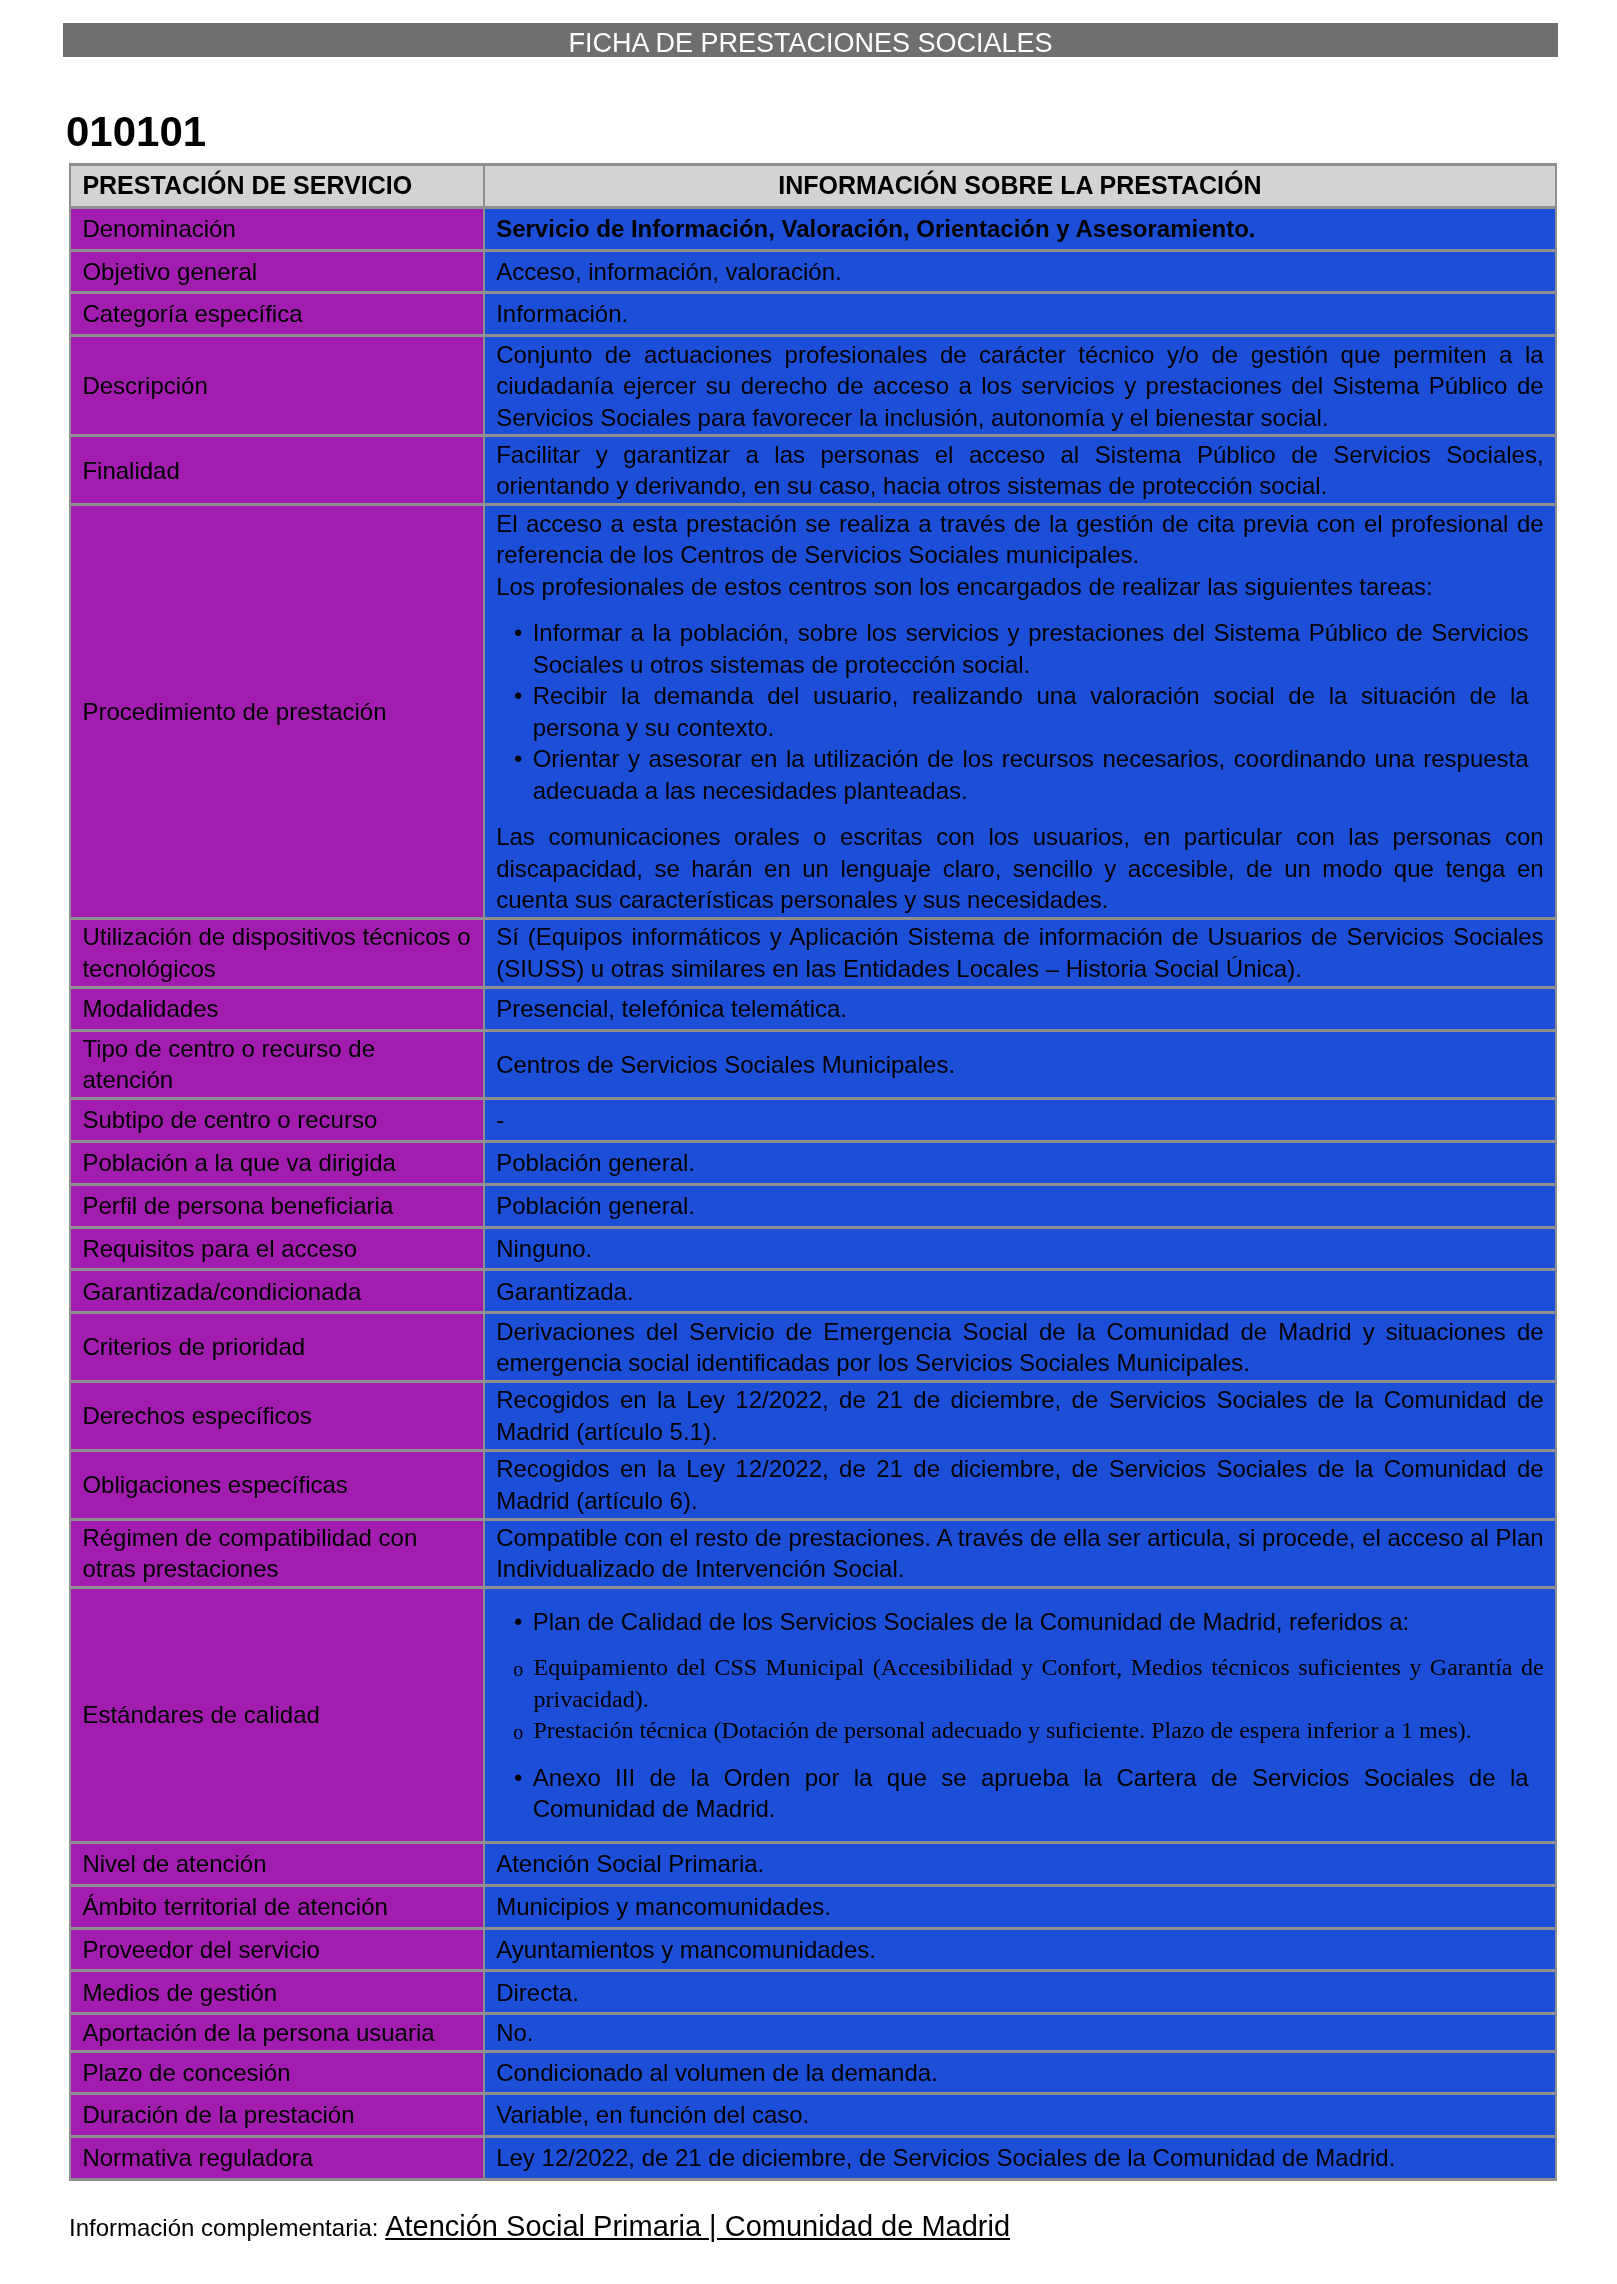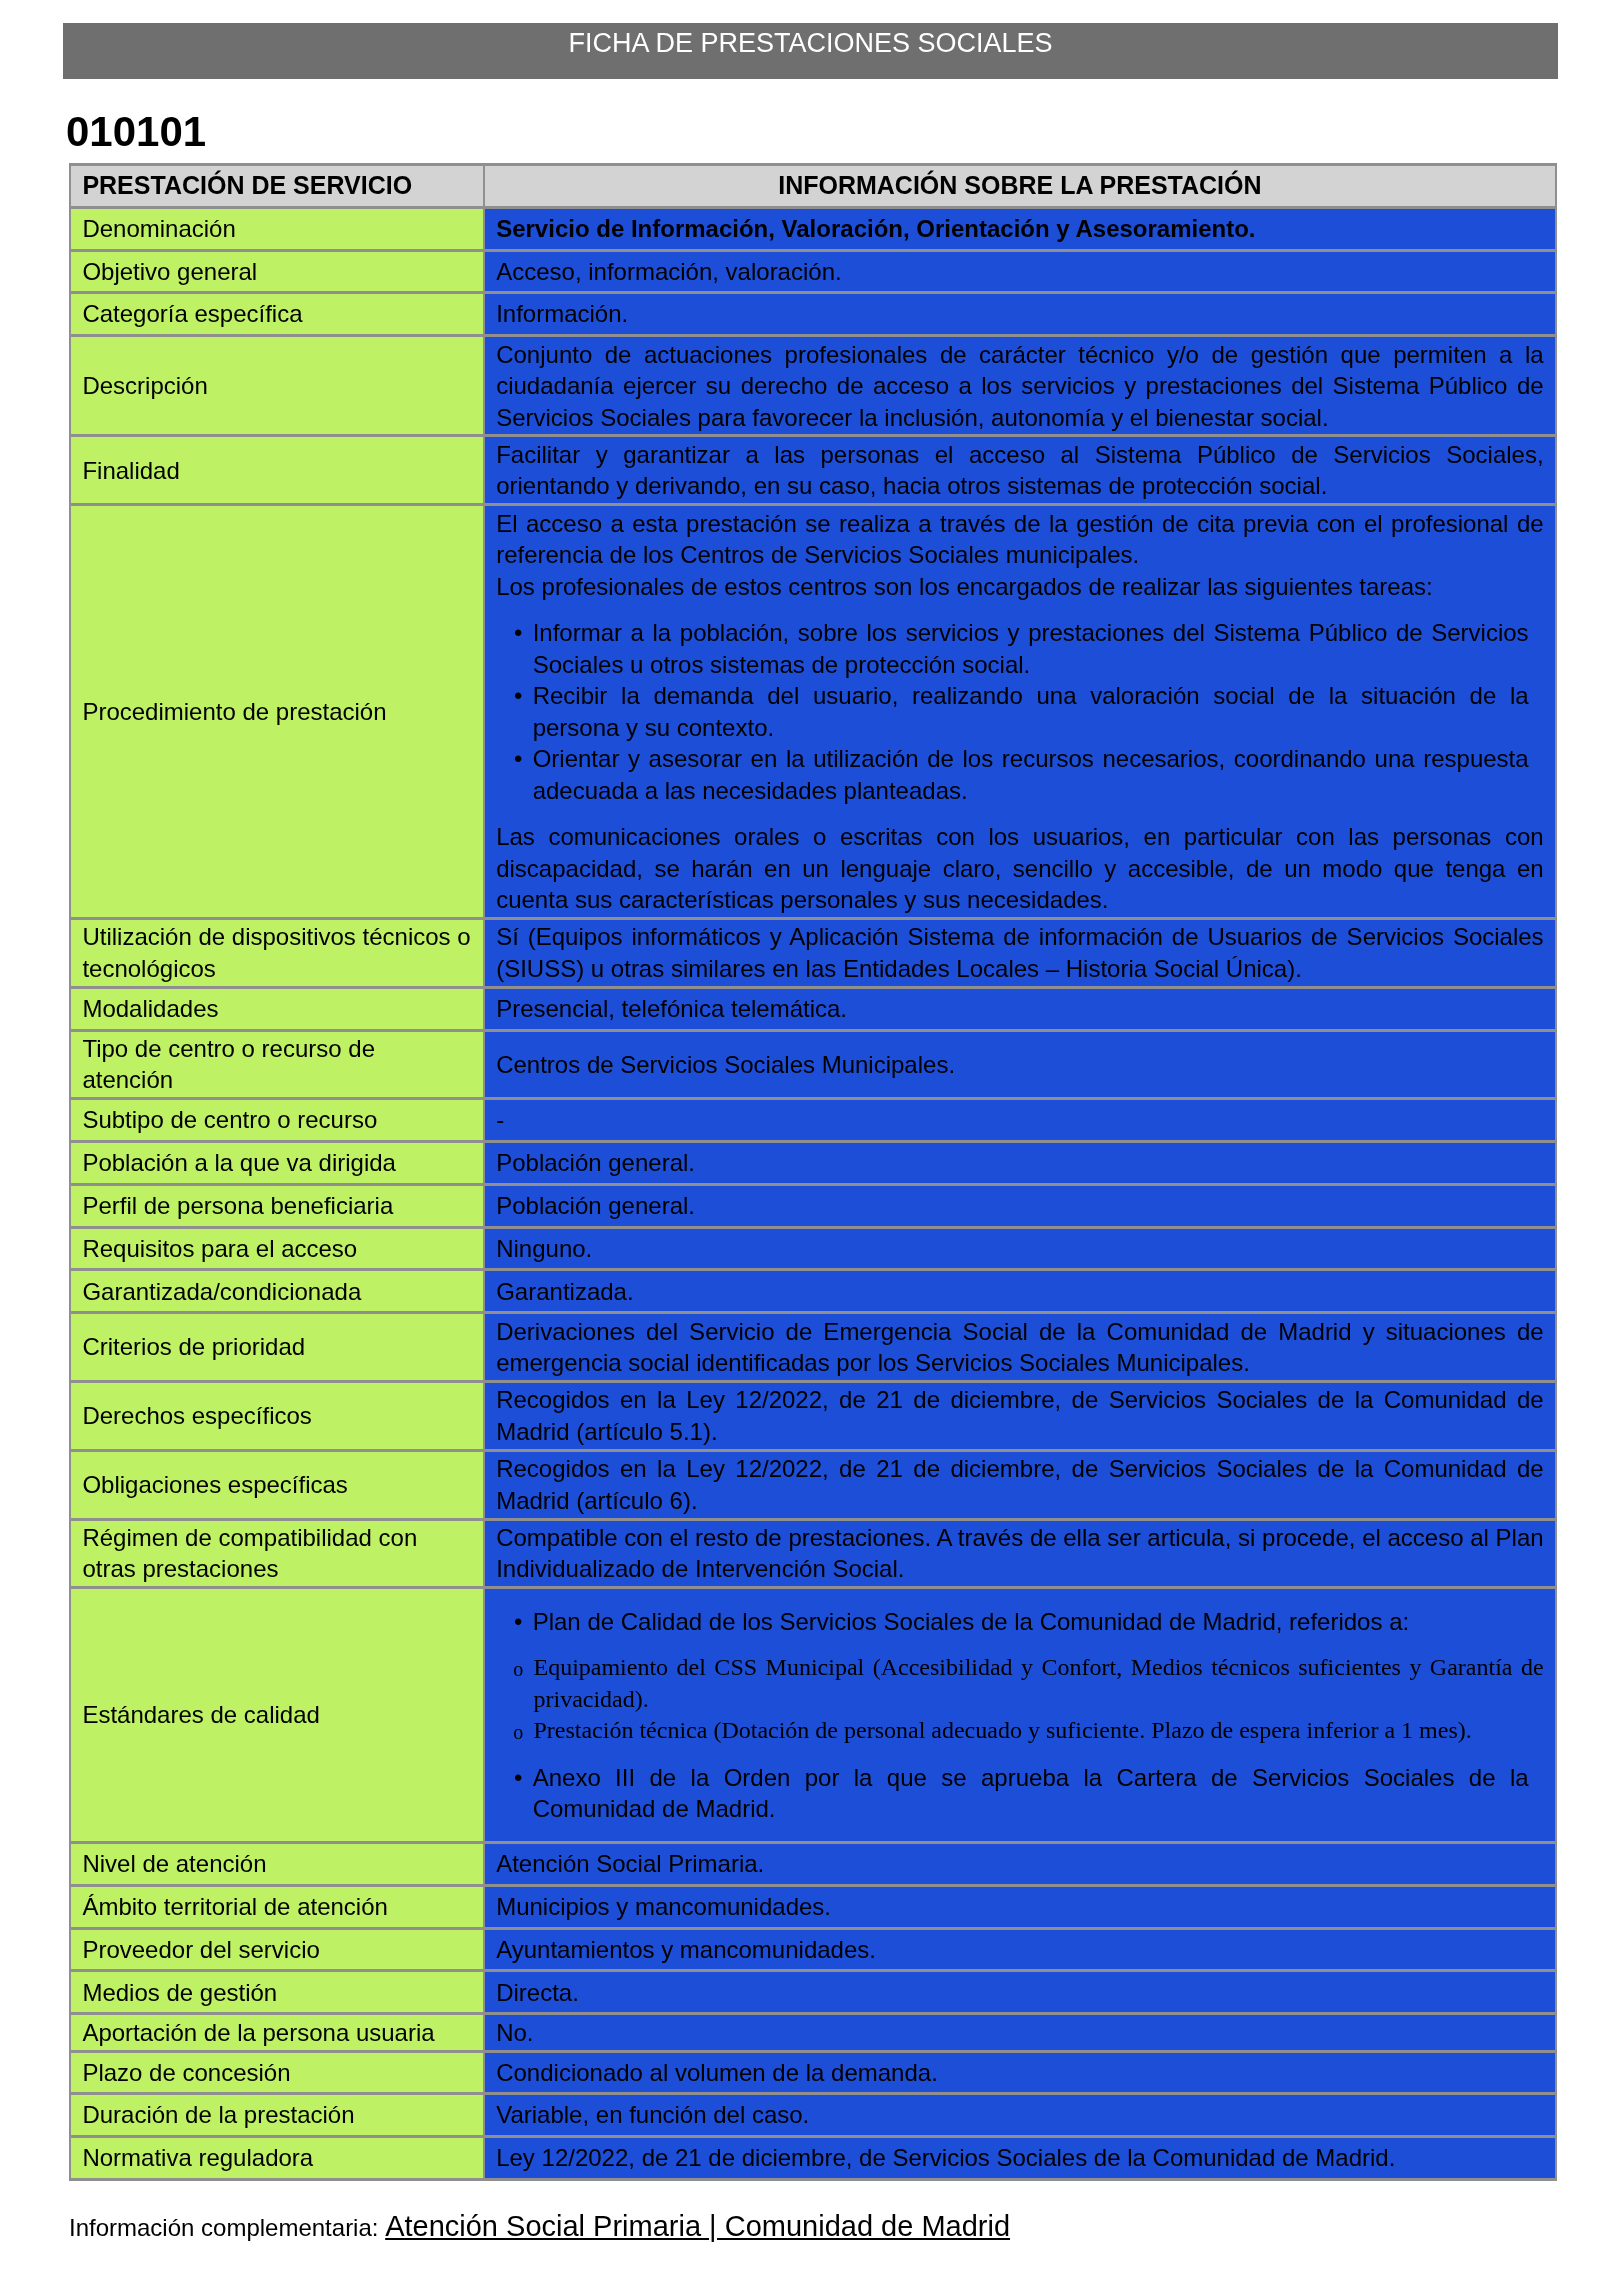--- a/index.html
+++ b/index.html
@@ -1,23 +1,23 @@
 <!DOCTYPE html>
 <html style="font-size:11.4px"><head>
 <meta charset="utf-8">
 <style>
   html, body { margin: 0; padding: 0; background: #ffffff; }
   body { width: 1617px; height: 2284px; position: relative; font-family: "Liberation Sans", sans-serif; color: #000; overflow: hidden; }
-  .banner { position: absolute; left: 63px; top: 23px; width: 1495px; height: 56px; background: #6f6f6f; color: #fff;
+  .banner { position: absolute; left: 63px; top: 23px; width: 1495px; height: 34px; background: #6f6f6f; color: #fff;
             font-family: "Liberation Sans Narrow", "Liberation Sans", sans-serif; font-size: 27px; text-align: center; line-height: 40px; letter-spacing: 0px; }
   .code { position: absolute; left: 66px; top: 107px; font-size: 42px; font-weight: bold; line-height: 50px; }
   table.ficha { position: absolute; left: 69px; top: 163px; width: 1488px; border-collapse: collapse; table-layout: fixed; }
   table.ficha td, table.ficha th { border: 2.9px solid #8f8f8f; border-top-width: 3.6px; border-bottom-width: 3.6px; padding: 1.4px 11.4px; vertical-align: middle;
             font-size: 24px; line-height: 31.5px; }
-  table.ficha td.lbl { background: #bef264; width: 389px; border-right-width: 2.1px; }
+  table.ficha td.lbl { background: #a21caf; width: 389px; border-right-width: 2.1px; }
   table.ficha td.val { background: #1d4ed8; text-align: justify; }
   table.ficha th { background: #d3d3d3; font-weight: bold; font-size: 25px; height: 37px; }
   table.ficha th.h1 { text-align: left; }
   table.ficha th.h2 { text-align: center; }
   .bold { font-weight: bold; }
   ul.b { list-style: none; margin: 15px; padding: 0; }
   ul.b > li { position: relative; padding-left: 21.5px; }
   ul.b > li::before { content: "\2022"; position: absolute; left: 2.9px; top: 0; font-size: 24px; }
   ul.c { list-style: none; margin: 0; padding: 0 0 0 14.3px; font-family: Liberation Serif, serif; }
   ul.c > li { position: relative; padding-left: 23px; }

